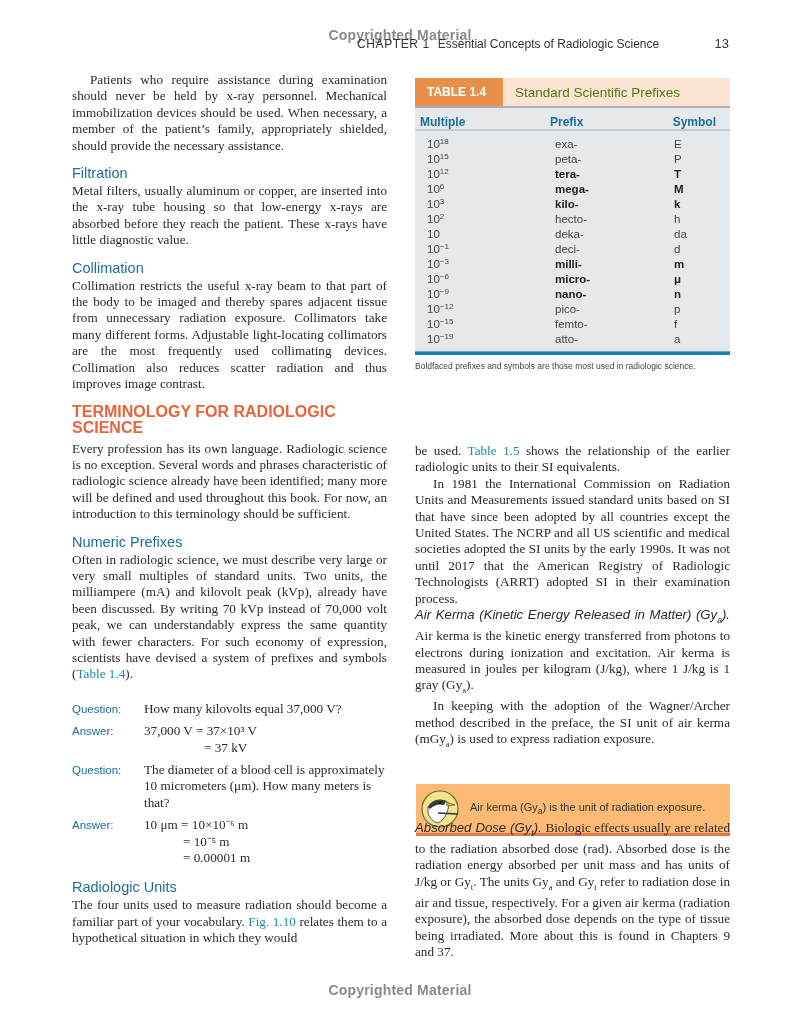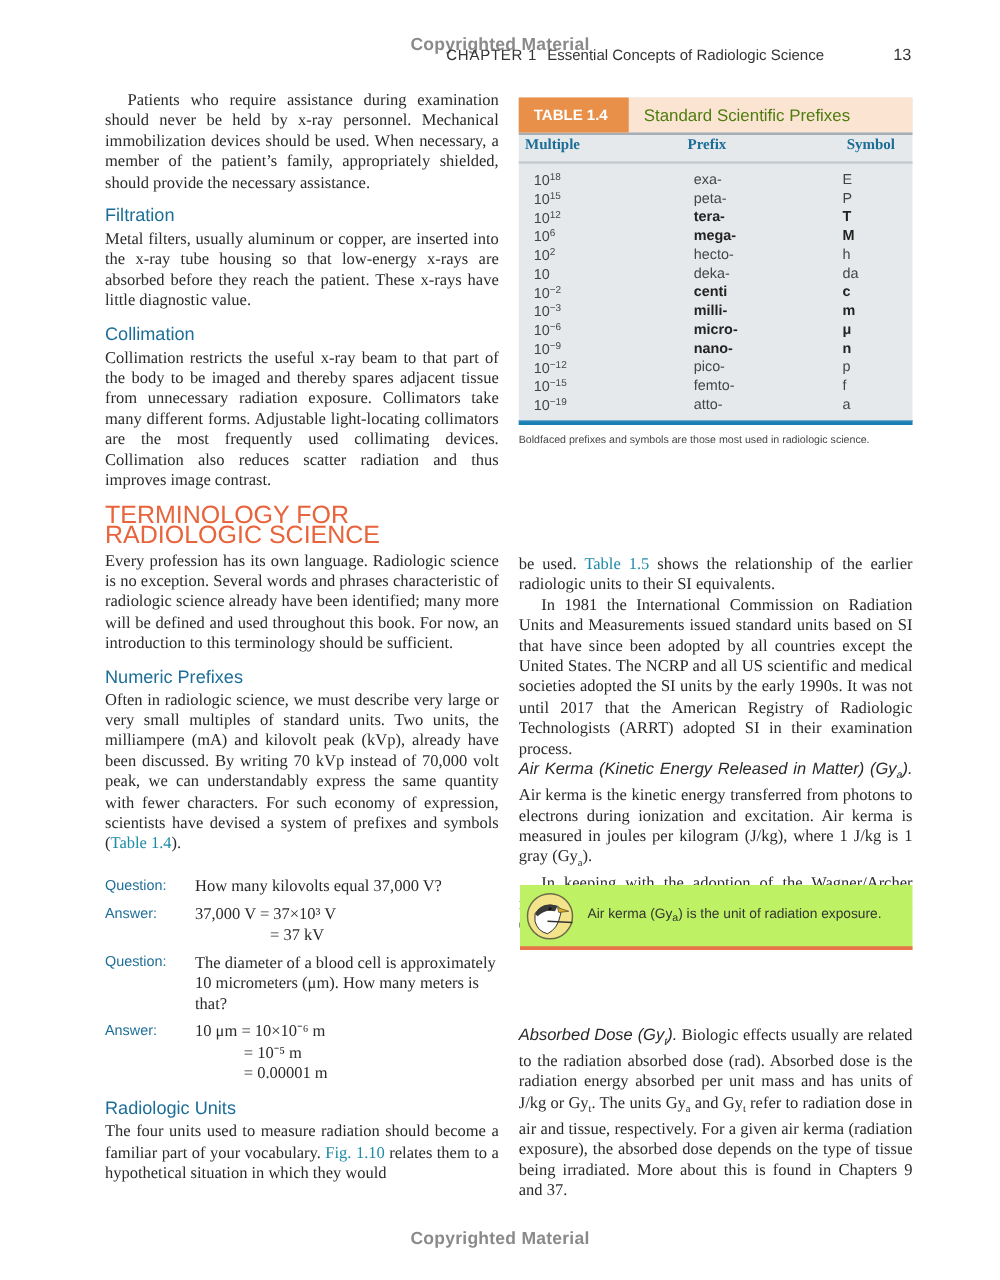--- a/index.html
+++ b/index.html
@@ -16,35 +16,35 @@
 
   .running-head {
     position: absolute; top: 36px; left: 357px; width: 372px;
     font-family: "Liberation Sans", sans-serif; font-size: 12px; color: #333;
     display: flex; align-items: baseline;
   }
   .running-head .chap { letter-spacing: 0.6px; margin-right: 8px; }
   .running-head .title { flex: 1; }
   .running-head .pnum { font-size: 13px; margin-left: 20px; }
 
-  .col-left { position: absolute; left: 84px; top: 72px; width: 315px; }
+  .col-left { position: absolute; left: 72px; top: 72px; width: 315px; }
   .col-right { position: absolute; left: 415px; top: 78px; width: 315px; }
 
   p.body {
     font-size: 13.2px; line-height: 16.4px; text-align: justify;
     color: #2a2a2a;
   }
   p.indent { text-indent: 18px; }
   .h2 {
     font-family: "Liberation Sans", sans-serif; color: #1d6e97;
     font-size: 14.5px; line-height: 18px; margin-top: 10px; margin-bottom: 1px;
   }
   .h1 {
-    font-family: "Liberation Sans", sans-serif; font-weight: normal; color: #e8643c;
-    font-size: 20px; line-height: 16px; margin-top: 11px; margin-bottom: 5px;
+    font-family: "Liberation Sans", sans-serif; font-weight: bold; color: #e8643c;
+    font-size: 16px; line-height: 16px; margin-top: 11px; margin-bottom: 5px;
   }
   .link { color: #1d8aa6; }
 
   
   .qa { margin-top: 18px; }
   .qa-row { display: flex; margin-bottom: 6px; }
   .qa-label {
     width: 72px; flex: none; font-family: "Liberation Sans", sans-serif;
     font-size: 11.5px; color: #1d6e97; padding-top: 2px;
   }
@@ -60,23 +60,23 @@
   .table-tag {
     width: 88px; background: #e8904a; color: #ffffff;
     font-family: "Liberation Sans", sans-serif; font-weight: bold; font-size: 12px;
     display: flex; align-items: center; padding-left: 12px;
   }
   .table-title {
     flex: 1; font-family: "Liberation Sans", sans-serif; font-size: 13.5px; color: #4d7c0f;
     display: flex; align-items: center; padding-left: 12px;
   }
   .table-cols {
-    display: flex; height: 25px; align-items: flex-start;
+    display: flex; height: 25px; align-items: flex-end;
     border-top: 2px solid #a8aeb3; border-bottom: 2px solid #c6cbcf;
-    font-family: Liberation Serif, serif; font-weight: bold; font-size: 12px; color: #1d6e97;
+    font-family: Liberation Sans, sans-serif; font-weight: bold; font-size: 12px; color: #1d6e97;
     padding: 0 14px 0 5px;
   }
   .c1 { width: 130px; }
   .c2 { width: 118px; }
   .c3 { flex: 1; text-align: right; }
   .table-body { padding: 5px 0 5px 0; }
   .trow {
     display: flex; height: 15px; align-items: center;
     font-family: "Liberation Sans", sans-serif; font-size: 11.5px; color: #444;
     padding-left: 12px;
@@ -88,22 +88,22 @@
   .trow sup { font-size: 8px; vertical-align: 4px; }
   .table-foot { height: 4px; background: #1a7fb3; border-top: 1px solid #6aa9cd; }
   .table-note {
     font-family: "Liberation Sans", sans-serif; font-size: 8.5px; color: #444;
     margin-top: 6px; width: 315px;
   }
 
   .col-right-lower { position: absolute; left: 415px; top: 443px; width: 315px; }
 
   .callout {
-    position: absolute; left: 416px; top: 708px; width: 314px; height: 52px;
-    background: #bef264; border-bottom: 3px solid #e8754a;
+    position: absolute; left: 416px; top: 784px; width: 314px; height: 52px;
+    background: #fdba74; border-bottom: 3px solid #e8754a;
     display: flex; align-items: center;
   }
   .bird {
     width: 40px; height: 40px; margin-left: 4px; margin-right: 10px; flex: none;
   }
   .callout-text {
     font-family: "Liberation Sans", sans-serif; font-size: 11px; color: #333;
   }
 
   .col-right-bottom { position: absolute; left: 415px; top: 820px; width: 315px; }
@@ -191,34 +191,39 @@
         <div class="trow bold">
           <div class="c1"><span>10</span><sup>12</sup></div>
           <div class="c2">tera-</div>
           <div class="c3">T</div>
         </div>
         <div class="trow bold">
           <div class="c1"><span>10</span><sup>6</sup></div>
           <div class="c2">mega-</div>
           <div class="c3">M</div>
         </div>
+        <div class="trow bold">
+          <div class="c1"><span>10</span><sup>3</sup></div>
+          <div class="c2">kilo-</div>
+          <div class="c3">k</div>
+        </div>
         <div class="trow">
           <div class="c1"><span>10</span><sup>2</sup></div>
           <div class="c2">hecto-</div>
           <div class="c3">h</div>
         </div>
         <div class="trow">
           <div class="c1"><span>10</span><sup></sup></div>
           <div class="c2">deka-</div>
           <div class="c3">da</div>
         </div>
-        <div class="trow bold">
-          <div class="c1"><span>10</span><sup>−2</sup></div>
-          <div class="c2">centi</div>
-          <div class="c3">c</div>
+        <div class="trow">
+          <div class="c1"><span>10</span><sup>−1</sup></div>
+          <div class="c2">deci-</div>
+          <div class="c3">d</div>
         </div>
         <div class="trow bold">
           <div class="c1"><span>10</span><sup>−3</sup></div>
           <div class="c2">milli-</div>
           <div class="c3">m</div>
         </div>
         <div class="trow bold">
           <div class="c1"><span>10</span><sup>−6</sup></div>
           <div class="c2">micro-</div>
           <div class="c3">μ</div>

